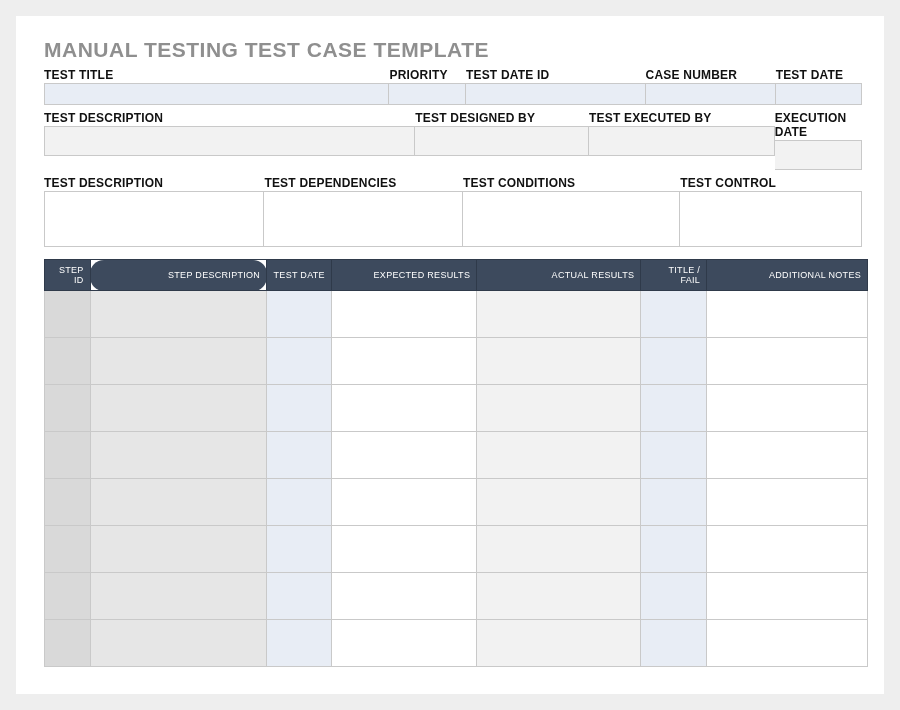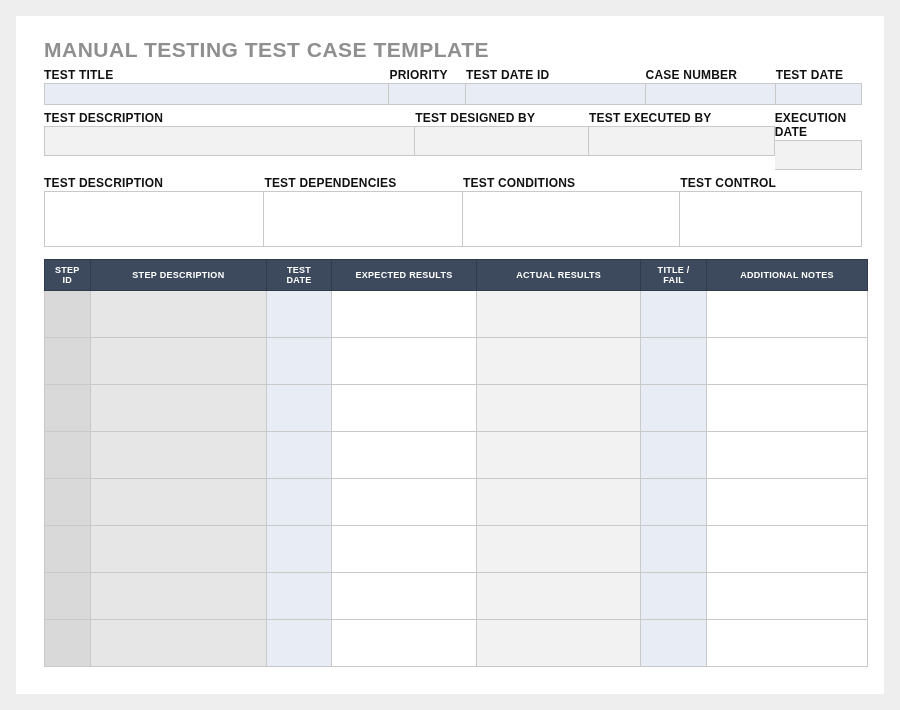--- a/index.html
+++ b/index.html
@@ -62,41 +62,41 @@
   .row3 .cell:nth-child(3) { width: 219px; }
   .row3 .cell:nth-child(4) { width: 183px; }
   .row3 .cell:not(:first-child) .field { border-left: none; }
 
   
   table.steps { border-collapse: collapse; width: 824px; }
   table.steps th {
     background: #3d4a5d;
     color: #ffffff;
     font-size: 9px;
-    font-weight: 700;
-    text-align: center;
+    font-weight: 400;
+    text-align: right;
     padding: 5px 6px;
     border: 1px solid #2f3a4a;
     letter-spacing: 0.3px;
   }
   table.steps td {
     border: 1px solid #c9c9c9;
     height: 47px;
     padding: 0;
   }
   table.steps td.c-stepid { background: #d9d9d9; }
   table.steps td.c-stepdesc { background: #e6e6e6; }
   table.steps td.c-testdate { background: #e8edf5; }
   table.steps td.c-expected { background: #ffffff; }
   table.steps td.c-actual { background: #f2f2f2; }
   table.steps td.c-passfail { background: #e8edf5; }
   table.steps td.c-notes { background: #ffffff; }
 
   .w-stepid   { width: 46px; }
-  .w-stepdesc { width: 181px; }
+  .w-stepdesc { width: 181px; border-radius: 14px; }
   .w-testdate { width: 66px; }
   .w-expected { width: 149px; }
   .w-actual   { width: 169px; }
   .w-passfail { width: 67px; }
   .w-notes    { width: 165px; }
 </style>
 </head>
 <body>
 
 <div class="page">

